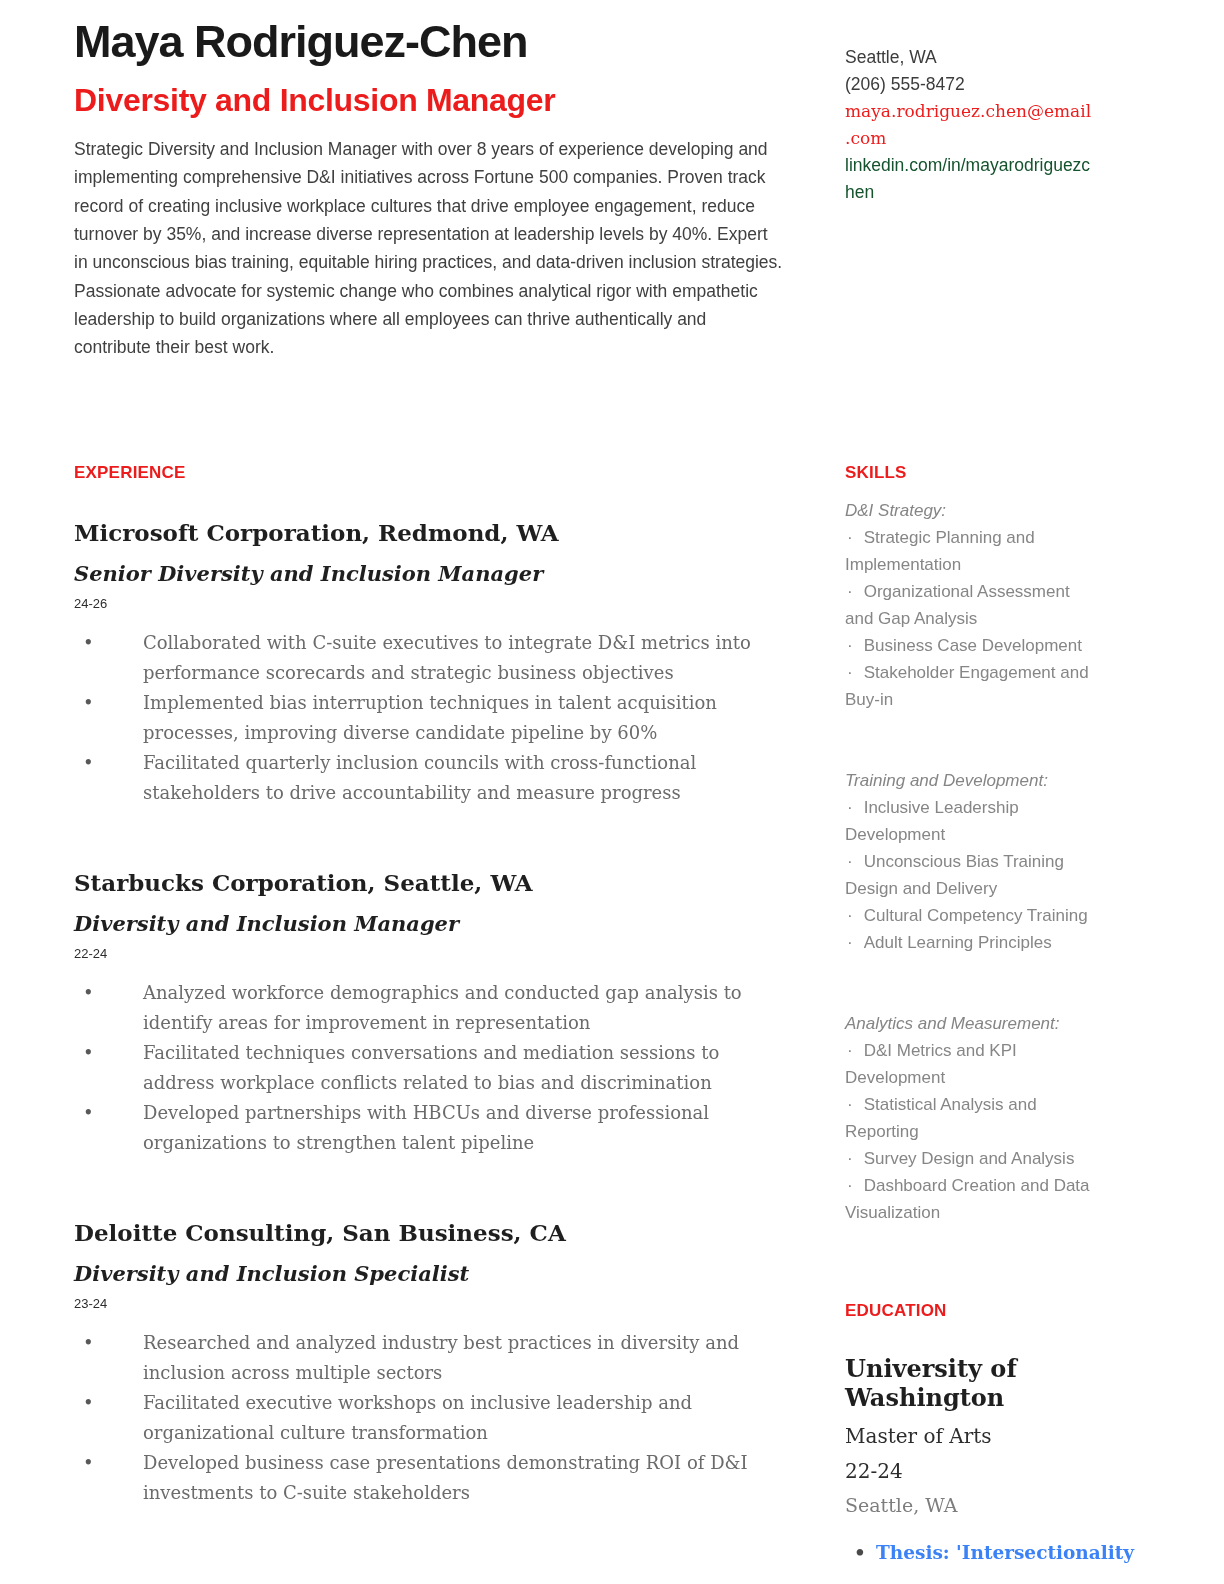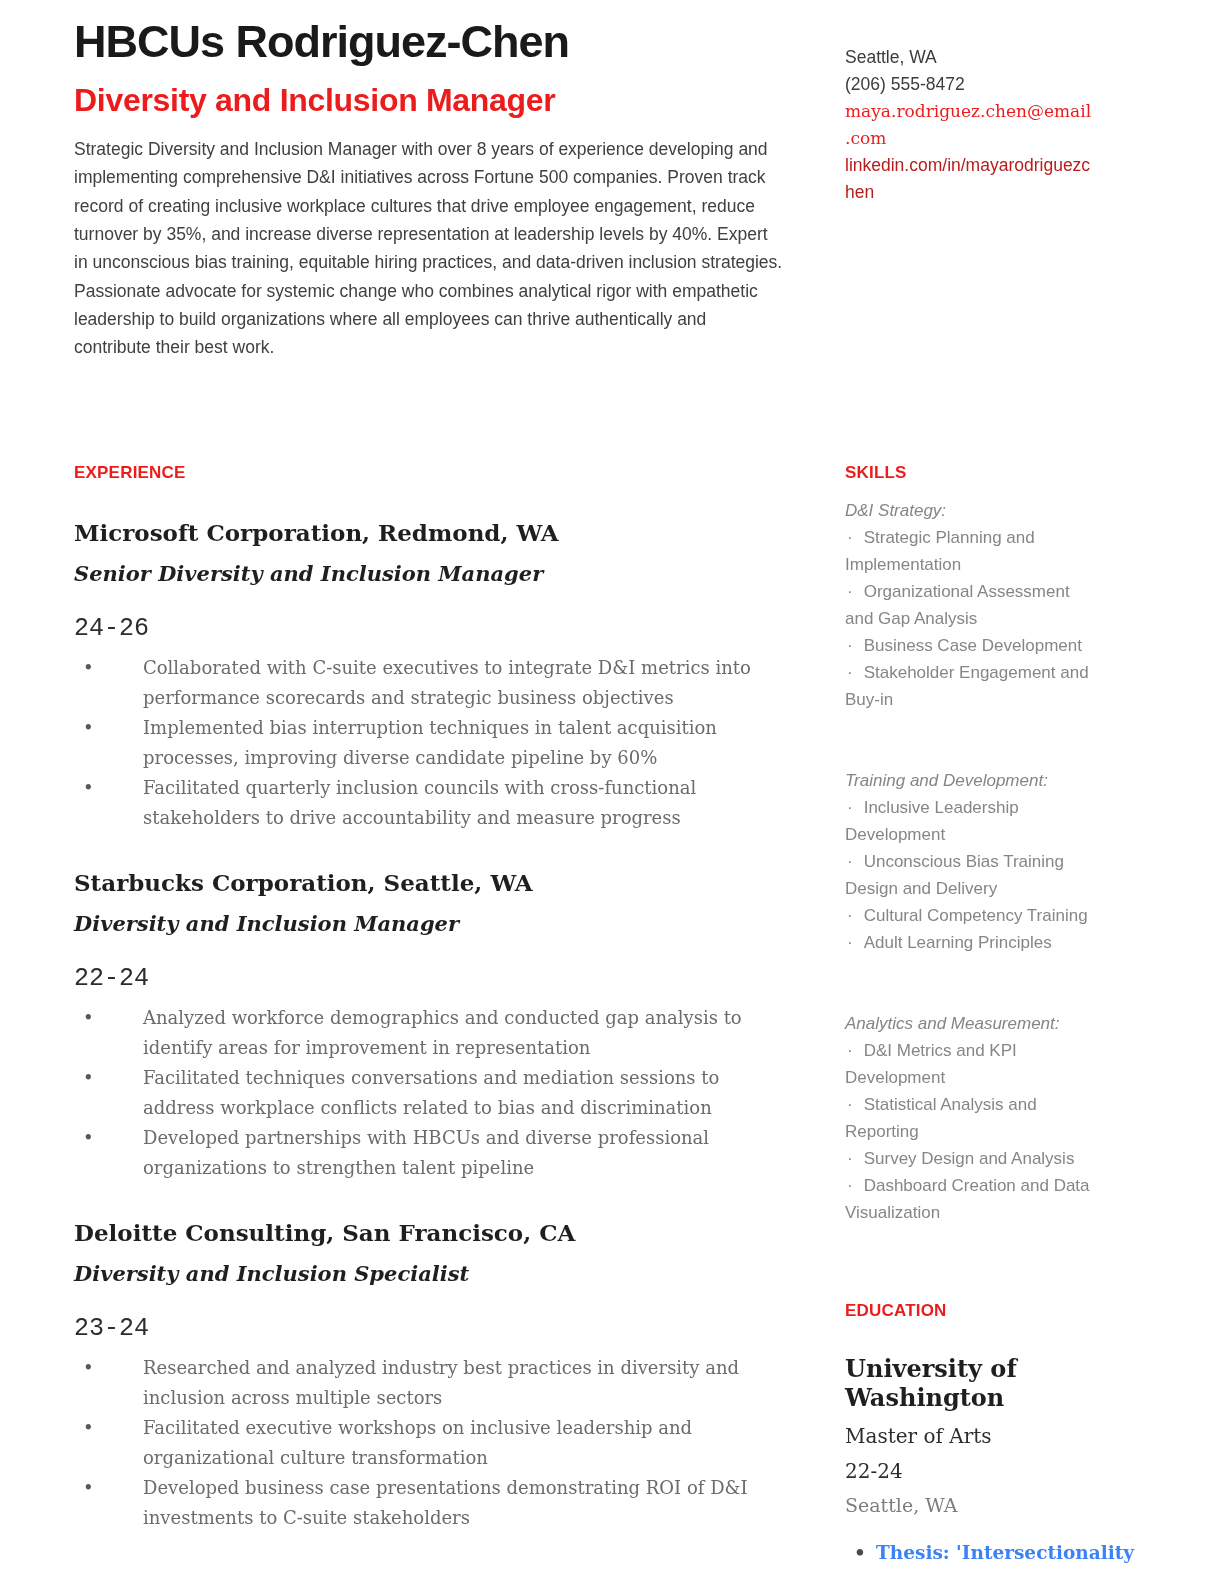--- a/index.html
+++ b/index.html
@@ -20,35 +20,35 @@
             line-height:21px;}
   .exp-head{position:absolute;left:0;top:462px;}
 
   
   .job{position:absolute;left:0;width:712px;}
   .job-0{top:518px;} .job-1{top:868px;} .job-2{top:1218px;}
   .job .company{margin:0;font-family:"DejaVu Serif","Liberation Serif",serif;
                 font-size:23px;line-height:30px;font-weight:700;color:#1f1f1f;}
   .job .role{margin:12px 0 0;font-family:"DejaVu Serif","Liberation Serif",serif;
              font-size:21px;line-height:28px;font-weight:700;font-style:italic;color:#1f1f1f;}
-  .job .dates{margin:27px 0 0;font-family:Liberation Mono, monospace;
-              font-size:25px;line-height:28px;color:#2d2d2d;}
+  .job .dates{margin:2px 0 0;font-family:Liberation Sans, sans-serif;
+              font-size:13px;line-height:28px;color:#2d2d2d;}
   .job ul{margin:10px 0 0;padding:0;list-style:none;}
   .job li{display:flex;font-family:"DejaVu Serif","Liberation Serif",serif;
           font-size:18px;line-height:30px;color:#6b6b6b;gap:32px;}
   .dot{flex:0 0 37px;padding-left:9px;box-sizing:border-box;color:#585858;}
   .dot::before{content:"\2022";}
 
   
   .contact{position:absolute;left:0;top:44px;width:250px;}
   .contact .line{font-size:17.5px;line-height:27px;color:#3c3c3c;}
   .contact .email{display:block;font-family:"DejaVu Serif","Liberation Serif",serif;
                   font-size:17px;line-height:27px;color:var(--accent);
                   text-decoration:none;overflow-wrap:anywhere;}
-  .contact .linkedin{display:block;font-size:17.5px;line-height:27px;color:#b91c1c;
+  .contact .linkedin{display:block;font-size:17.5px;line-height:27px;color:#14532d;
                      text-decoration:none;overflow-wrap:anywhere;}
 
   
   .skills{position:absolute;left:0;top:462px;width:255px;}
   .group{margin-top:14px;}
   .group + .group{margin-top:54px;}
   .glabel{font-size:17px;line-height:27px;font-style:italic;color:#858585;}
   .sitem{font-size:17px;line-height:27px;color:#868686;}
   .sitem::before{content:"\00B7";margin:0 11px 0 2px;color:#868686;}
 
@@ -67,21 +67,21 @@
               white-space:nowrap;overflow:hidden;}
   .edu-thesis .dot{flex:0 0 31px;color:#4a4a4a;}
 </style>
 </head>
 <body>
 
 <div class="page">
 
   <div class="main">
 
-    <h1 class="name">HBCUs Rodriguez-Chen</h1>
+    <h1 class="name">Maya Rodriguez-Chen</h1>
     <h2 class="title">Diversity and Inclusion Manager</h2>
     <p class="summary">Strategic Diversity and Inclusion Manager with over 8 years of experience developing and implementing comprehensive D&amp;I initiatives across Fortune 500 companies. Proven track record of creating inclusive workplace cultures that drive employee engagement, reduce turnover by 35%, and increase diverse representation at leadership levels by 40%. Expert in unconscious bias training, equitable hiring practices, and data-driven inclusion strategies. Passionate advocate for systemic change who combines analytical rigor with empathetic leadership to build organizations where all employees can thrive authentically and contribute their best work.</p>
 
     <div class="sec-head exp-head">EXPERIENCE</div>
 
     <section class="job job-0">
       <h3 class="company">Microsoft Corporation, Redmond, WA</h3>
       <h4 class="role">Senior Diversity and Inclusion Manager</h4>
       <div class="dates">24-26</div>
       <ul>
@@ -114,21 +114,21 @@
             <span>Facilitated techniques conversations and mediation sessions to address workplace conflicts related to bias and discrimination</span>
           </li>
         <li>
             <span class="dot"></span>
             <span>Developed partnerships with HBCUs and diverse professional organizations to strengthen talent pipeline</span>
           </li>
       </ul>
     </section>
 
     <section class="job job-2">
-      <h3 class="company">Deloitte Consulting, San Francisco, CA</h3>
+      <h3 class="company">Deloitte Consulting, San Business, CA</h3>
       <h4 class="role">Diversity and Inclusion Specialist</h4>
       <div class="dates">23-24</div>
       <ul>
         <li>
             <span class="dot"></span>
             <span>Researched and analyzed industry best practices in diversity and inclusion across multiple sectors</span>
           </li>
         <li>
             <span class="dot"></span>
             <span>Facilitated executive workshops on inclusive leadership and organizational culture transformation</span>

